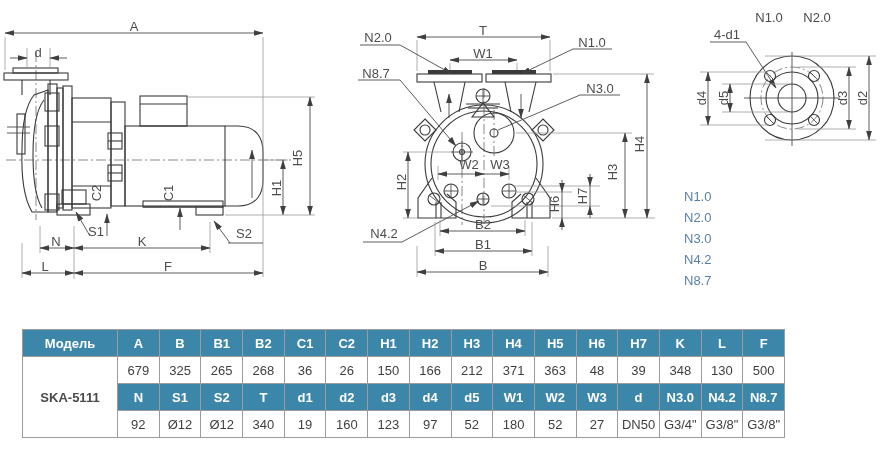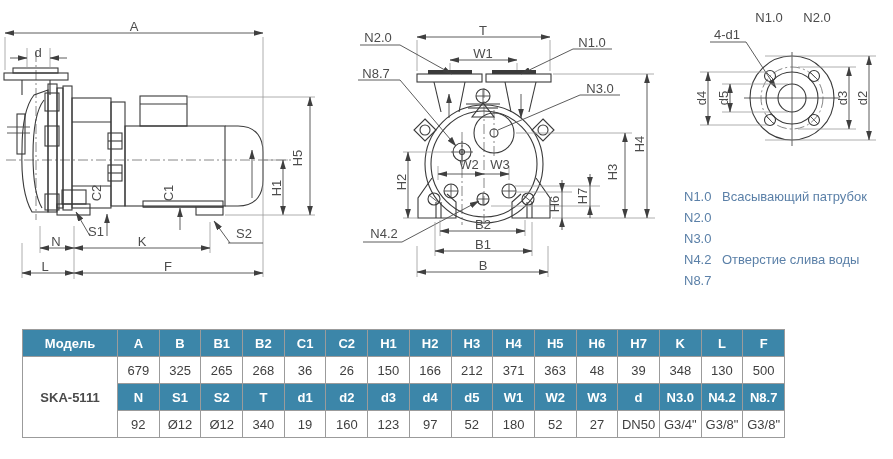--- a/index.html
+++ b/index.html
@@ -302,31 +302,29 @@
     <span class="dl" style="left:727px;top:34px">4-d1</span>
     <span class="dl v" style="left:701px;top:98px">d4</span>
     <span class="dl v" style="left:723px;top:98px">d5</span>
     <span class="dl v" style="left:842px;top:98px">d3</span>
     <span class="dl v" style="left:862px;top:98px">d2</span>
   </div>
 
   <div id="legend">
     <div class="legend-row">
       <span class="legend-code">N1.0</span>
-      <span>Всасывающий патрубок</span>
     </div>
     <div class="legend-row">
       <span class="legend-code">N2.0</span>
     </div>
     <div class="legend-row">
       <span class="legend-code">N3.0</span>
     </div>
     <div class="legend-row">
       <span class="legend-code">N4.2</span>
-      <span>Отверстие слива воды</span>
     </div>
     <div class="legend-row">
       <span class="legend-code">N8.7</span>
     </div>
   </div>
 
   <table id="spec-table">
     <colgroup>
         <col style="width:95px">
       <col>

